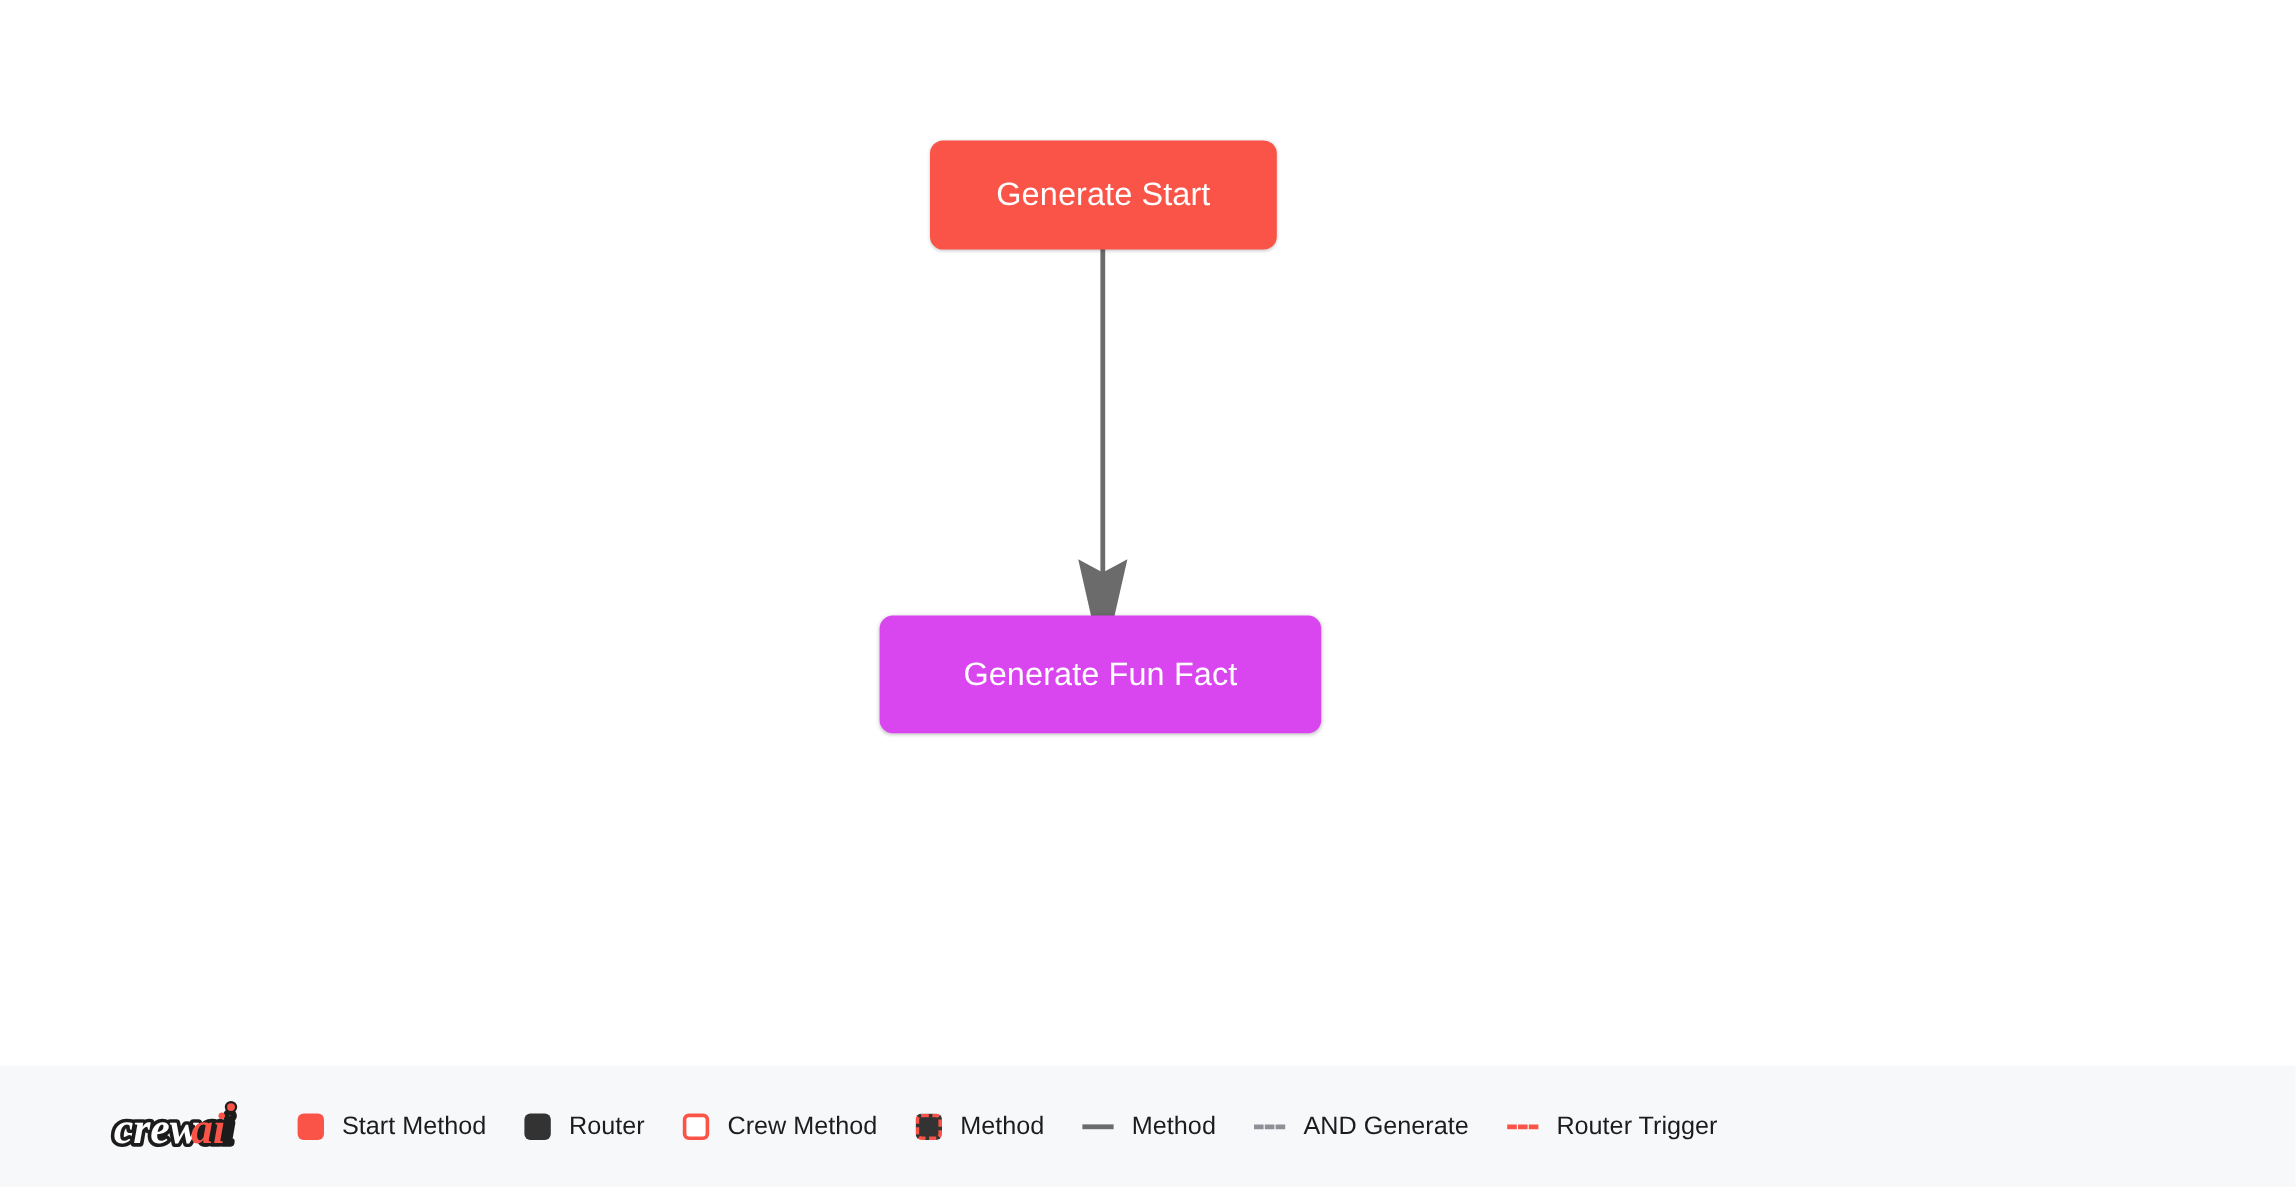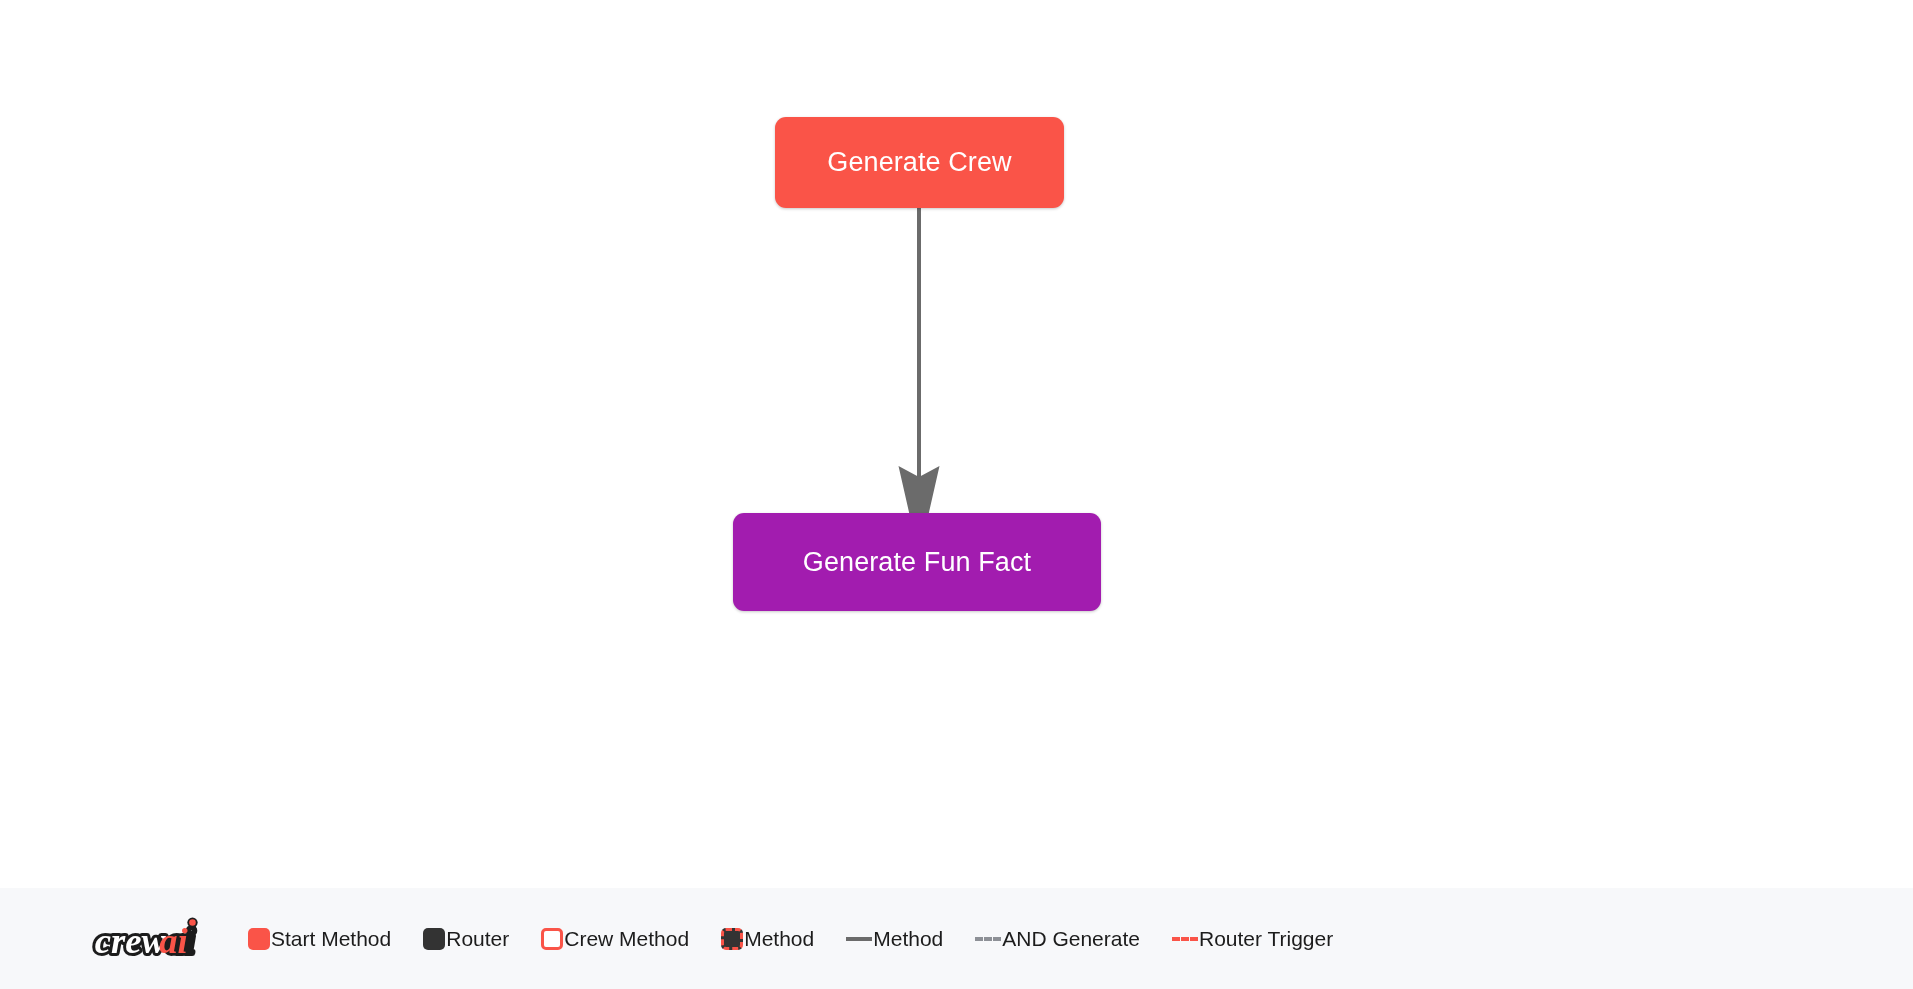--- a/index.html
+++ b/index.html
@@ -54,21 +54,21 @@
     width: 289px;
     height: 91px;
     background: #fa5448;
   }
 
   #node-generate-fun-fact {
     left: 733px;
     top: 513px;
     width: 368px;
     height: 98px;
-    background: #a21caf;
+    background: #d946ef;
   }
 
   
   #legend-bar {
     position: absolute;
     left: 0;
     top: 888px;
     width: 1913px;
     height: 101px;
     background: #f7f8fa;
@@ -89,21 +89,21 @@
     display: flex;
     align-items: center;
     margin-right: 32px;
     flex: 0 0 auto;
   }
 
   .legend-label {
     font-size: 21px;
     color: #1c1c1c;
     white-space: nowrap;
-    margin-left: 1px;
+    margin-left: 15px;
   }
 
   .swatch {
     width: 22px;
     height: 22px;
     border-radius: 5px;
     box-sizing: border-box;
     flex: 0 0 auto;
   }
   .swatch-start  { background: #fa5448; }
@@ -126,21 +126,21 @@
 <div id="flow-canvas">
 
   <svg id="edge-layer" viewBox="0 0 1913 888" width="1913" height="888">
     <g>
       <line x1="919" y1="207" x2="919" y2="525" stroke="#6b6b6b" stroke-width="4"></line>
       <path d="M 898.5 466 L 919 477 L 939.5 466 L 927 521 L 911 521 Z" fill="#6b6b6b"></path>
     </g>
   </svg>
 
   <div class="flow-node" id="node-generate-city">
-    <span>Generate Crew</span>
+    <span>Generate Start</span>
   </div>
 
   <div class="flow-node" id="node-generate-fun-fact">
     <span>Generate Fun Fact</span>
   </div>
 
 </div>
 
 <div id="legend-bar">
 

